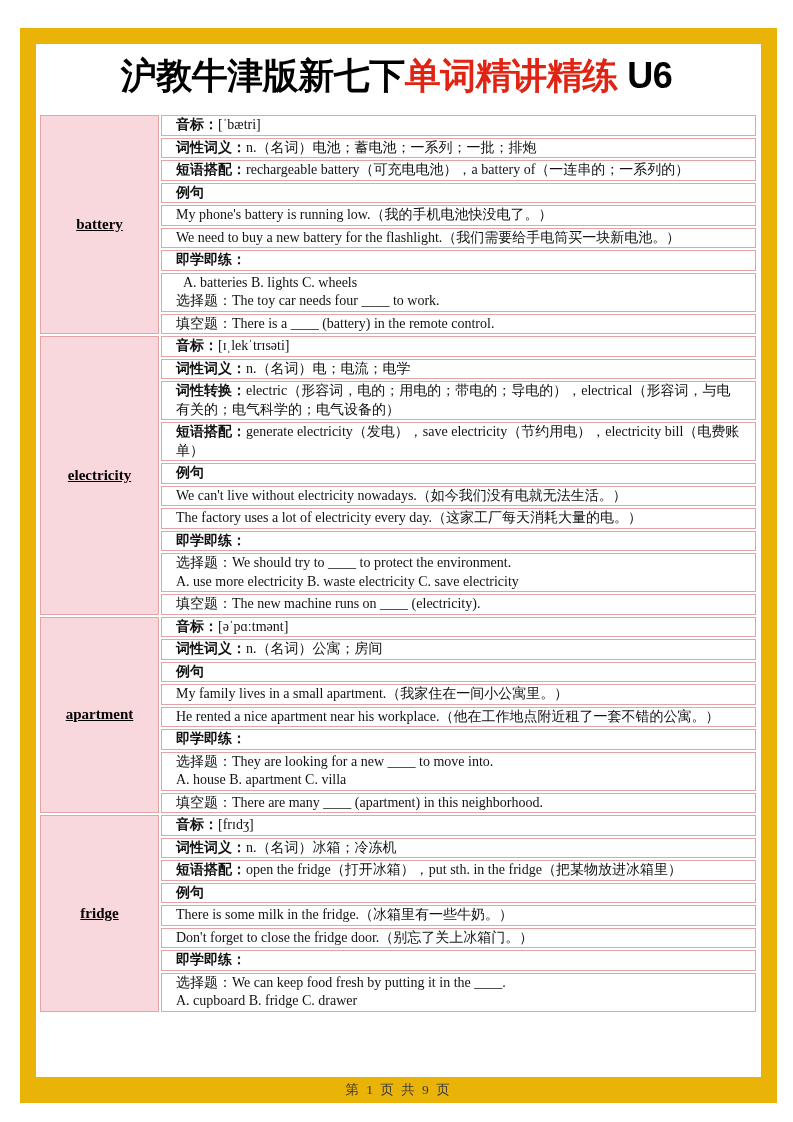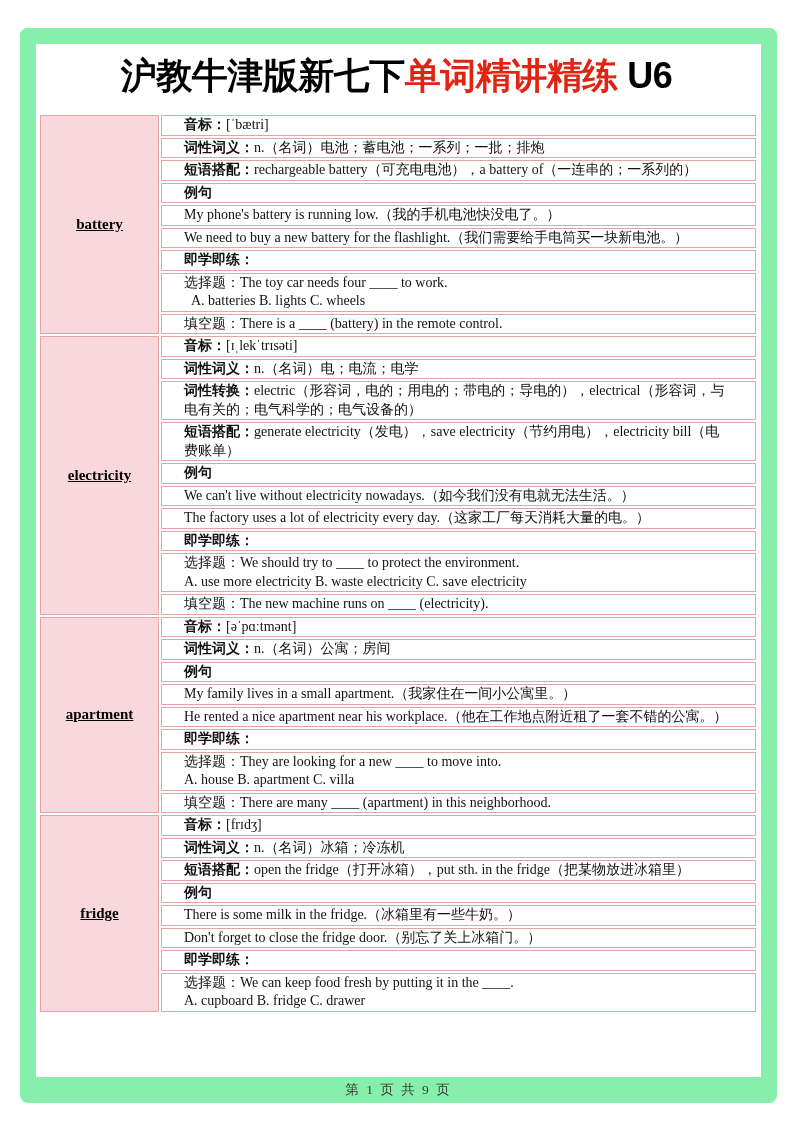--- a/index.html
+++ b/index.html
@@ -3,21 +3,21 @@
 <meta charset="utf-8">
 <style>
   html,body{margin:0;padding:0;}
   body{
     width:793px;height:1122px;background:#ffffff;
     font-family:"Liberation Serif","DejaVu Serif",serif;
     color:#111111;position:relative;overflow:hidden;
   }
   .page{position:absolute;left:0;top:0;width:793px;height:1122px;}
   
-  .frame{position:absolute;background:#86efac;border-radius:12px;}
+  .frame{position:absolute;background:#eab308;}
   .frame-top{left:20px;top:28px;width:757px;height:16px;}
   .frame-left{left:20px;top:28px;width:16px;height:1075px;}
   .frame-right{left:761px;top:28px;width:16px;height:1075px;}
   .frame-bottom{
     left:20px;top:1077px;width:757px;height:26px;
     display:flex;align-items:center;justify-content:center;
   }
   .footer-text{
     font-size:13.5px;color:#3a3a3a;letter-spacing:2px;
     font-family:"Liberation Serif","DejaVu Serif",serif;
@@ -37,21 +37,21 @@
     width:119px;flex:0 0 119px;margin-right:2px;margin-bottom:2px;
     background:#f9d8dd;border:1px solid #e2a4a4;
     display:flex;align-items:center;justify-content:center;
     font-weight:bold;font-size:15px;color:#000;
     box-sizing:border-box;
     text-decoration:underline;
   }
   .rows{flex:1;display:flex;flex-direction:column;min-width:0;}
   .row{
     border:1px solid #e2a4a4;margin-bottom:2px;background:#ffffff;
-    padding:0 22px;font-size:14px;line-height:18.5px;
+    padding:0 14px;font-size:14px;line-height:18.5px;
   }
   .row .lbl{font-weight:bold;}
   .row .line{white-space:pre-wrap;}
 </style>
 </head>
 <body>
 
 <div class="page">
 
   <div class="frame frame-top"></div>
@@ -68,22 +68,22 @@
         <div class="word-cell">battery</div>
         <div class="rows">
           <div class="row"><span class="lbl">音标：</span><span class="txt">[ˈbætri]</span></div>
           <div class="row"><span class="lbl">词性词义：</span><span class="txt">n.（名词）电池；蓄电池；一系列；一批；排炮</span></div>
           <div class="row"><span class="lbl">短语搭配：</span><span class="txt">rechargeable battery（可充电电池），a battery of（一连串的；一系列的）</span></div>
           <div class="row"><span class="lbl">例句</span></div>
           <div class="row"><span class="txt">My phone's battery is running low.（我的手机电池快没电了。）</span></div>
           <div class="row"><span class="txt">We need to buy a new battery for the flashlight.（我们需要给手电筒买一块新电池。）</span></div>
           <div class="row"><span class="lbl">即学即练：</span></div>
           <div class="row">
+            <div class="line">  A. batteries B. lights C. wheels</div>
             <div class="line">选择题：The toy car needs four ____ to work.</div>
-            <div class="line">  A. batteries B. lights C. wheels</div>
           </div>
           <div class="row"><span class="txt">填空题：There is a ____ (battery) in the remote control.</span></div>
         </div>
       </div>
       <div class="section">
         <div class="word-cell">electricity</div>
         <div class="rows">
           <div class="row"><span class="lbl">音标：</span><span class="txt">[ɪˌlekˈtrɪsəti]</span></div>
           <div class="row"><span class="lbl">词性词义：</span><span class="txt">n.（名词）电；电流；电学</span></div>
           <div class="row"><span class="lbl">词性转换：</span><span class="txt">electric（形容词，电的；用电的；带电的；导电的），electrical（形容词，与电有关的；电气科学的；电气设备的）</span></div>

